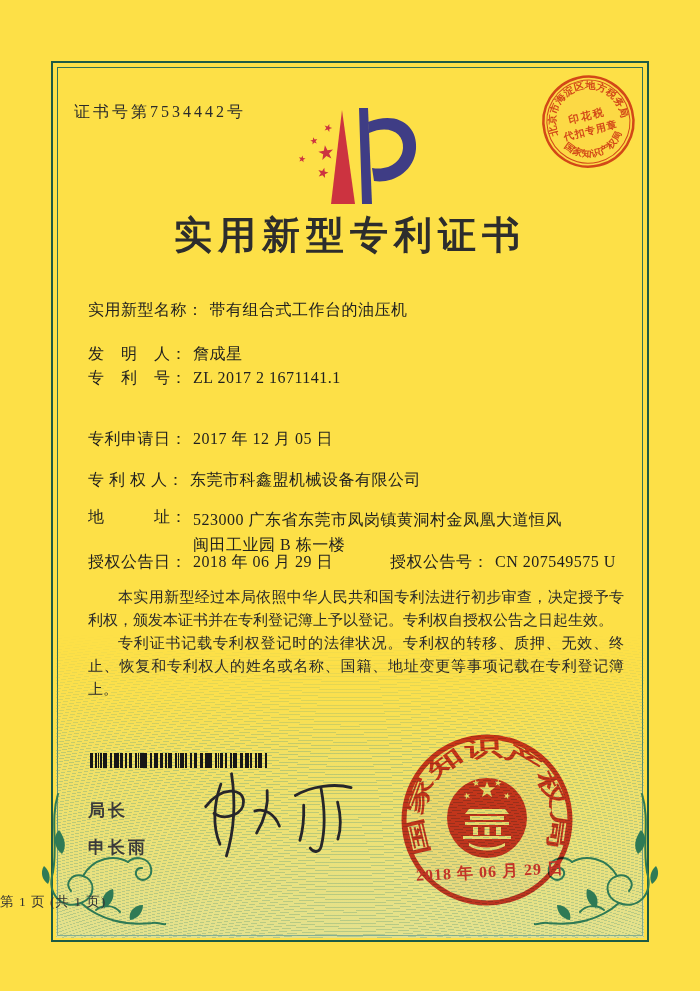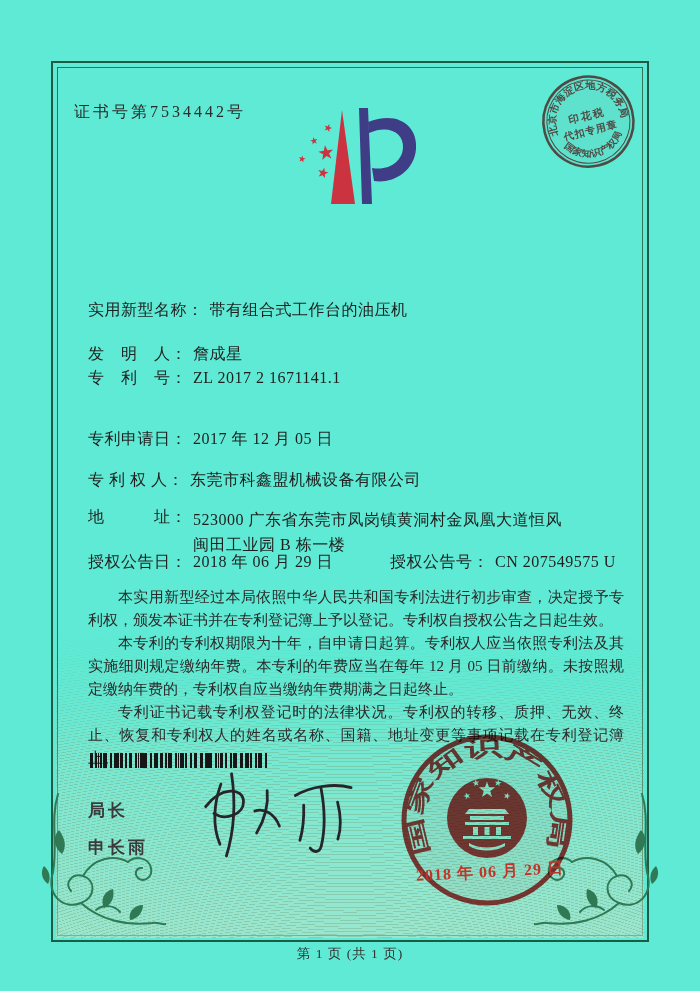--- a/index.html
+++ b/index.html
@@ -1,17 +1,17 @@
 <!DOCTYPE html>
 <html><head>
 <meta charset="utf-8">
 <style>
   html,body{margin:0;padding:0;}
   body{width:700px;height:991px;background:#ffffff;font-family:"Liberation Serif",serif;}
-  .cert{position:relative;width:700px;height:991px;background:#5eead4;overflow:hidden;}
+  .cert{position:relative;width:700px;height:991px;background:#fde047;overflow:hidden;}
 
   
   .b-outer{position:absolute;left:51px;top:61px;right:51px;bottom:49px;border:2.5px solid #1d5b45;}
   .b-inner{position:absolute;left:57px;top:67px;right:57px;bottom:55px;border:1px solid #327257;}
 
   
   .guilloche{position:absolute;left:56px;right:56px;bottom:53px;height:305px;
     background:
       repeating-radial-gradient(1400px 620px at 50% 150%, rgba(118,168,126,0) 0 4.5px, rgba(118,168,126,.42) 4.5px 6px),
       linear-gradient(to top, rgba(205,226,201,.55), rgba(205,226,201,0));
@@ -51,21 +51,21 @@
 
   .signature{position:absolute;left:192px;top:766px;width:182px;height:98px;transform:rotate(-2deg);}
 
   .seal{position:absolute;left:399px;top:732px;width:176px;height:176px;mix-blend-mode:multiply;opacity:.94;}
   .seal-date{position:absolute;left:416px;top:862px;color:#c23328;font-size:16px;font-weight:700;
     letter-spacing:1px;transform:rotate(-3deg);white-space:nowrap;}
 
   .tax-stamp{position:absolute;left:540px;top:73px;width:98px;height:98px;transform:rotate(-14deg);
     mix-blend-mode:multiply;opacity:.95;}
 
-  .footer{position:absolute;left:0;top:945px;width:100%;text-align:center;font-size:13.5px;
+  .footer{position:absolute;left:0;top:893px;width:100%;font-size:13.5px;
     letter-spacing:1px;color:#333;}
 </style>
 </head>
 <body>
 
 <div class="cert">
 
   <div class="b-outer"></div>
   <div class="b-inner"></div>
   <div class="guilloche"></div>
@@ -114,20 +114,21 @@
     <path d="M87,16 C117,4 137,20 135,43 C133,67 110,78 93,75 L91,62 C109,65 121,55 122,42 C123,28 109,18 88,27 Z" fill="#3f3d85"></path>
     <g fill="#cc3340">
       <use href="#starp" transform="translate(47,22) scale(0.42) rotate(18)"></use>
       <use href="#starp" transform="translate(33,35) scale(0.38) rotate(-12)"></use>
       <use href="#starp" transform="translate(21,53) scale(0.36) rotate(10)"></use>
       <use href="#starp" transform="translate(45,47) scale(0.78) rotate(-8)"></use>
       <use href="#starp" transform="translate(42,67) scale(0.55) rotate(14)"></use>
     </g>
   </svg>
 
+  <div class="title">实用新型专利证书</div>
 
   <div class="row" style="top:300px">
     <span class="flabel">实用新型名称：</span><span class="fvalue">带有组合式工作台的油压机</span>
   </div>
   <div class="row" style="top:344px">
     <span class="flabel">发　明　人：</span><span class="fvalue">詹成星</span>
   </div>
   <div class="row" style="top:368px">
     <span class="flabel">专　利　号：</span><span class="fvalue">ZL 2017 2 1671141.1</span>
   </div>
@@ -140,21 +141,20 @@
   <div class="row" style="top:507px">
     <span class="flabel">地　　　址：</span><span class="fvalue addr">523000 广东省东莞市凤岗镇黄洞村金凤凰大道恒风闽田工业园 B 栋一楼</span>
   </div>
   <div class="row" style="top:552px">
     <span class="flabel">授权公告日：</span><span class="fvalue">2018 年 06 月 29 日</span>
     <span class="pair2"><span class="flabel">授权公告号：</span><span class="fvalue">CN 207549575 U</span></span>
   </div>
 
   <div class="paras">
     <p>本实用新型经过本局依照中华人民共和国专利法进行初步审查，决定授予专利权，颁发本证书并在专利登记簿上予以登记。专利权自授权公告之日起生效。</p>
-    <p>本专利的专利权期限为十年，自申请日起算。专利权人应当依照专利法及其实施细则规定缴纳年费。本专利的年费应当在每年 12 月 05 日前缴纳。未按照规定缴纳年费的，专利权自应当缴纳年费期满之日起终止。</p>
     <p>专利证书记载专利权登记时的法律状况。专利权的转移、质押、无效、终止、恢复和专利权人的姓名或名称、国籍、地址变更等事项记载在专利登记簿上。</p>
   </div>
 
   <div class="barcode"></div>
 
   <div class="director-title">局长</div>
   <div class="director-name">申长雨</div>
 
   <svg class="signature" viewBox="0 0 182 98" xmlns="http://www.w3.org/2000/svg">
     <g stroke="#26262a" stroke-width="2.8" fill="none" stroke-linecap="round">

